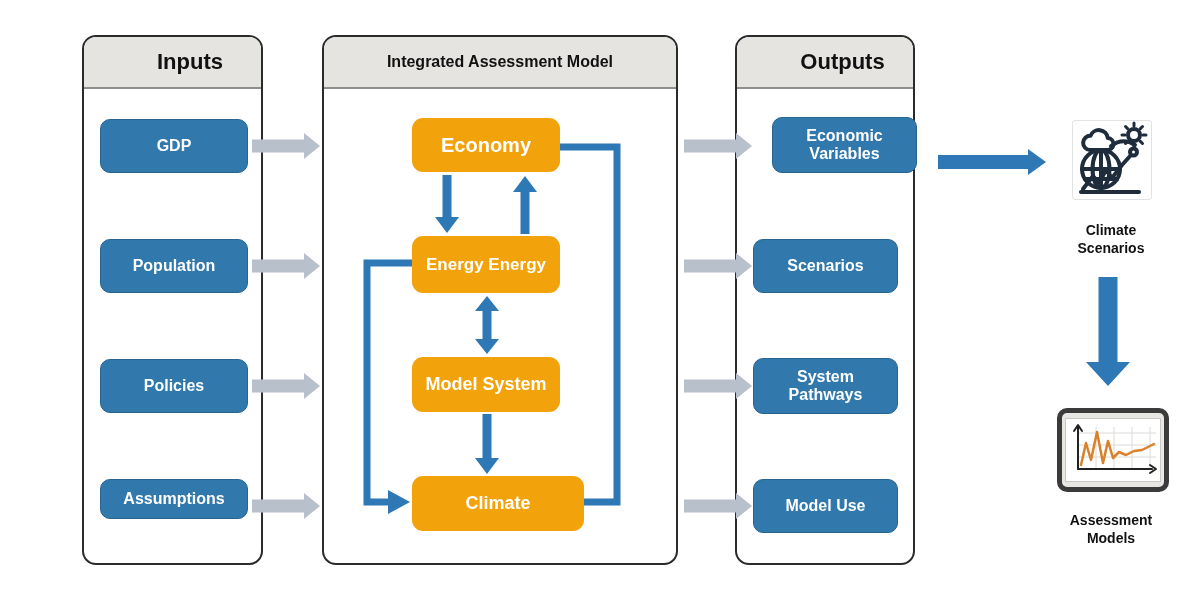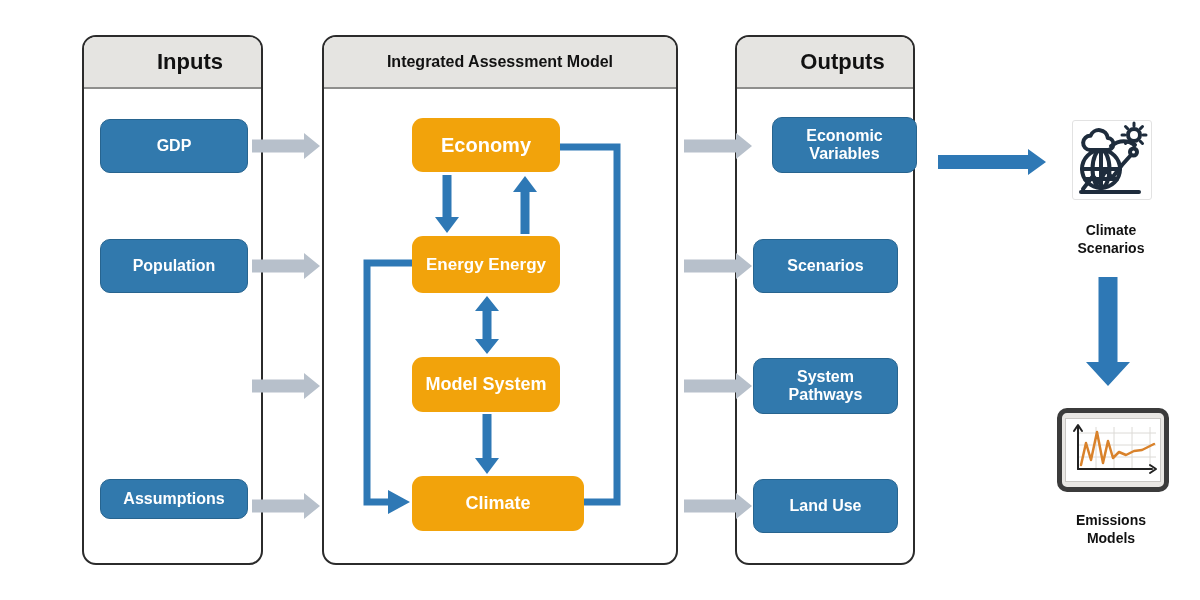--- a/index.html
+++ b/index.html
@@ -58,41 +58,42 @@
     <polygon points="1098.5,277 1117.5,277 1117.5,362 1130,362 1108,386 1086,362 1098.5,362" fill="#2E78B5"></polygon>
   </svg>
 
   <section class="panel" style="left:82px;top:35px;width:181px;height:530px">
     <header class="panel-h small">
       <span>Inputs</span>
     </header>
   </section>
   <div class="bluebox" style="left:100px;top:119px;width:148px;height:54px">GDP</div>
   <div class="bluebox" style="left:100px;top:239px;width:148px;height:54px">Population</div>
+  <div class="bluebox" style="left:100px;top:359px;width:148px;height:54px">Policies</div>
   <div class="bluebox" style="left:100px;top:479px;width:148px;height:40px">Assumptions</div>
 
   <section class="panel" style="left:322px;top:35px;width:356px;height:530px">
     <header class="panel-h big">
       <span>Integrated Assessment Model</span>
     </header>
   </section>
   <div class="orangebox" style="left:412px;top:118px;width:148px;height:54px;font-size:20px">Economy</div>
   <div class="orangebox" style="left:412px;top:236px;width:148px;height:57px;font-size:17px">Energy Energy</div>
   <div class="orangebox" style="left:412px;top:357px;width:148px;height:55px">Model System</div>
   <div class="orangebox" style="left:412px;top:476px;width:172px;height:55px">Climate</div>
 
   <section class="panel" style="left:735px;top:35px;width:180px;height:530px">
     <header class="panel-h small">
       <span>Outputs</span>
     </header>
   </section>
   <div class="bluebox" style="left:772px;top:117px;width:145px;height:56px">Economic Variables</div>
   <div class="bluebox" style="left:753px;top:239px;width:145px;height:54px">Scenarios</div>
   <div class="bluebox" style="left:753px;top:358px;width:145px;height:56px">System Pathways</div>
-  <div class="bluebox" style="left:753px;top:479px;width:145px;height:54px">Land Use</div>
+  <div class="bluebox" style="left:753px;top:479px;width:145px;height:54px">Model Use</div>
 
   <div class="icon-tile" style="left:1072px;top:120px;width:78px;height:78px">
     <svg width="78" height="78" viewBox="0 0 78 78">
       <g fill="none" stroke-width="4" stroke-linecap="round" stroke-linejoin="round" stroke="#1E2C3C">
         <circle cx="28" cy="48" r="19"></circle>
         <path d="M9 48 H47"></path>
         <path d="M12 58 H44"></path>
         <ellipse cx="28" cy="48" rx="8.5" ry="19"></ellipse>
         <path d="M28 29 V67"></path>
         <path d="M17 29 h17 a6 6 0 0 0 .8 -12 a9 9 0 0 0 -17.3 -2.2 A7 7 0 0 0 17 29 Z" fill="#fff"></path>
@@ -119,15 +120,15 @@
         <g fill="none" stroke="#222" stroke-width="2" stroke-linecap="round" stroke-linejoin="round">
           <path d="M12 50 H86"></path>
           <path d="M12 50 V8"></path>
           <path d="M8 12 L12 6 L16 12"></path>
           <path d="M84 46 L90 50 L84 54"></path>
         </g>
         <path fill="none" stroke-width="2.5" stroke-linecap="round" stroke-linejoin="round" d="M15 46 L20 24 L25 41 L31 13 L37 44 L42 22 L47 39 L53 33 L60 36 L68 32 L76 31 L88 25" stroke="#D9822B"></path>
       </svg>
     </div>
   </div>
-  <div class="caption" style="left:1063px;top:511px">Emissions Models</div>
+  <div class="caption" style="left:1063px;top:511px">Assessment Models</div>
 
 </div>
 
 </body></html>

